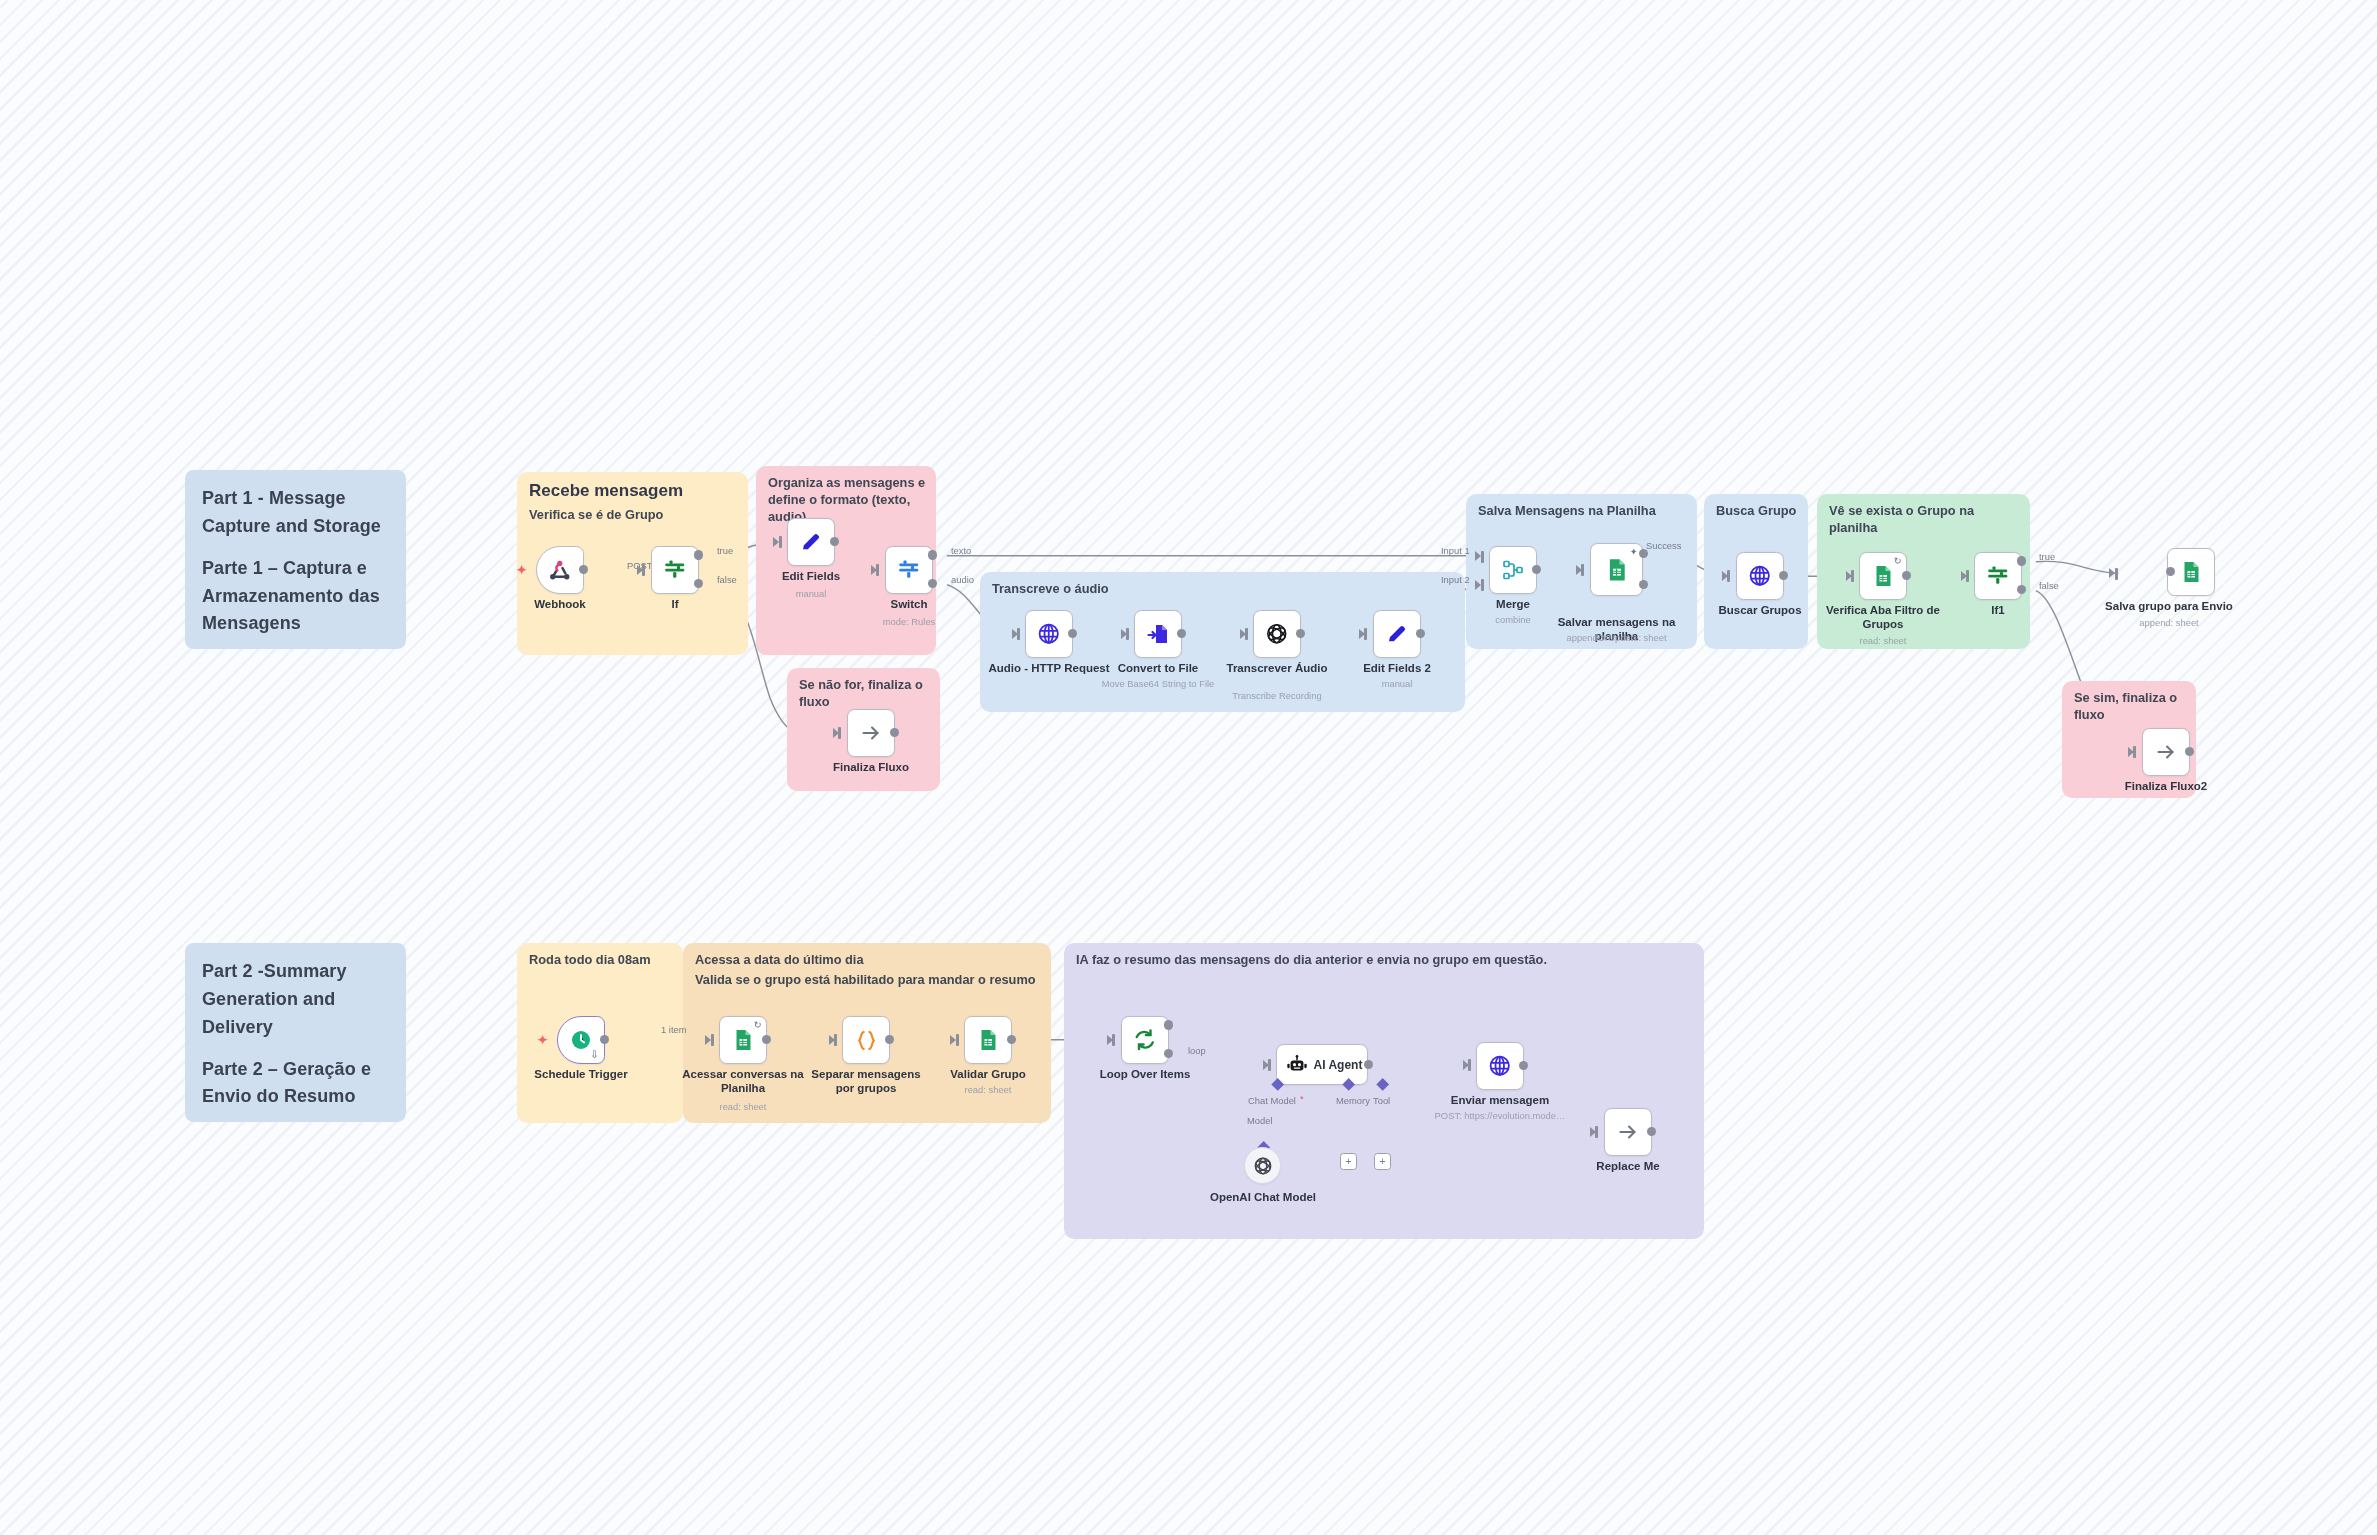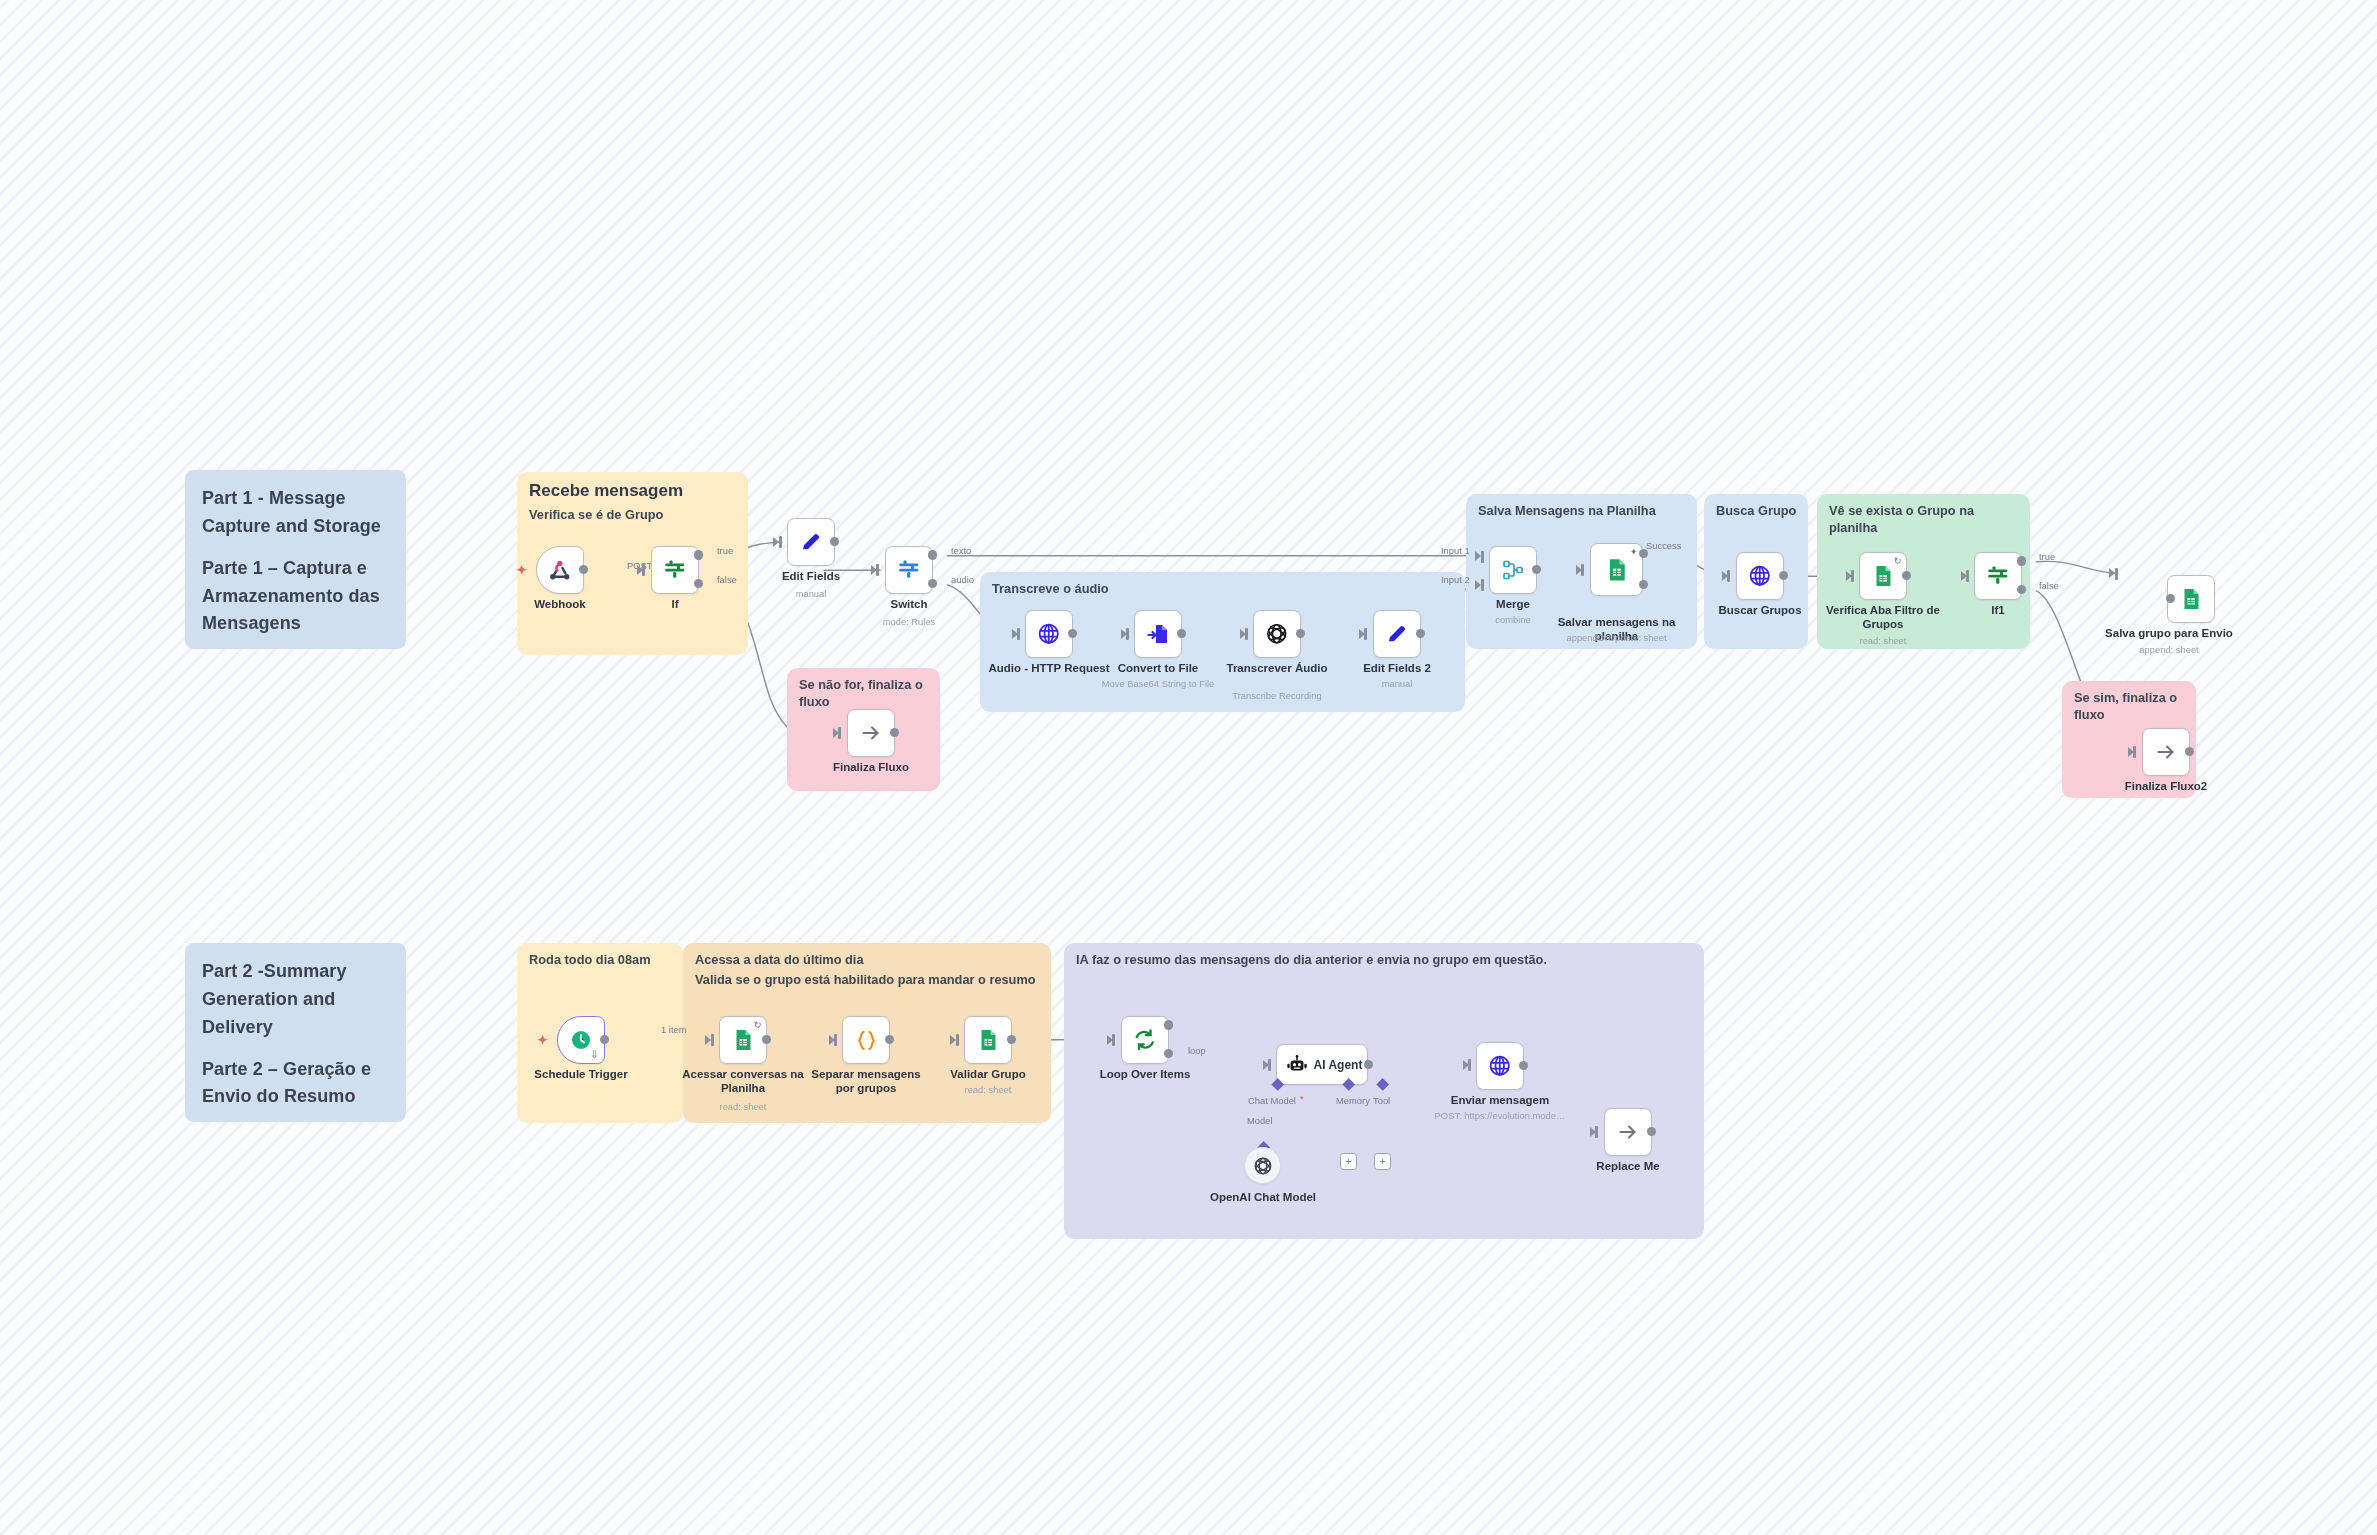--- a/index.html
+++ b/index.html
@@ -177,20 +177,23 @@
     <div>Part 2 -Summary Generation and Delivery</div>
     <div style="height:13.6px"></div>
     <div>Parte 2 – Geração e Envio do Resumo</div>
   </div>
 
   <div class="group g-yellow" style="left:517px; top:472px; width:231px; height:183px;">
     <div class="g-head big">Recebe mensagem</div>
     <div class="g-head" style="top:34px;">Verifica se é de Grupo</div>
   </div>
 
+  <div class="group g-pink" style="left:756px; top:466px; width:180px; height:189px;">
+    <div class="g-head">Organiza as mensagens e define o formato (texto, audio)</div>
+  </div>
 
   <div class="group g-pink" style="left:787px; top:668px; width:153px; height:123px;">
     <div class="g-head">Se não for, finaliza o fluxo</div>
   </div>
 
   <div class="group g-blue" style="left:980px; top:572px; width:485px; height:140px;">
     <div class="g-head">Transcreve o áudio</div>
   </div>
 
   <div class="group g-blue" style="left:1466px; top:494px; width:231px; height:155px;">
@@ -474,21 +477,21 @@
     </div>
     <div class="dot" style="left:43px; top:4.3px;"></div>
     <div class="dot" style="left:43px; top:33px;"></div>
     <div class="nlabel">If1</div>
   </div>
   <div class="conn-label" style="left:2039px; top:551px;">true</div>
   <div class="conn-label" style="left:2039px; top:580px;">false</div>
 
   <div class="inbar" style="left:2115px; top:568px;"></div>
   <div class="inarrow" style="left:2109px; top:568px;"></div>
-  <div class="node" style="left:2123px; top:575px;padding-left:44px;">
+  <div class="node" style="left:2123px; top:548px;padding-left:44px;">
     <div class="nbox">
       <svg width="24" height="24" viewBox="0 0 24 24">
         <path d="M5.5 2 H14.5 L19.5 7 V22 H5.5 z" fill="#23a566"></path>
         <path d="M14.5 2 L19.5 7 H14.5 z" fill="#8ed7b3"></path>
         <rect x="8.5" y="11" width="7.5" height="6.5" fill="#fff"></rect>
         <g stroke="#23a566" stroke-width="1">
             <path d="M8.5 13.4 H16 M8.5 15.4 H16 M11.8 11 V17.5"></path>
           </g>
       </svg>
     </div>

